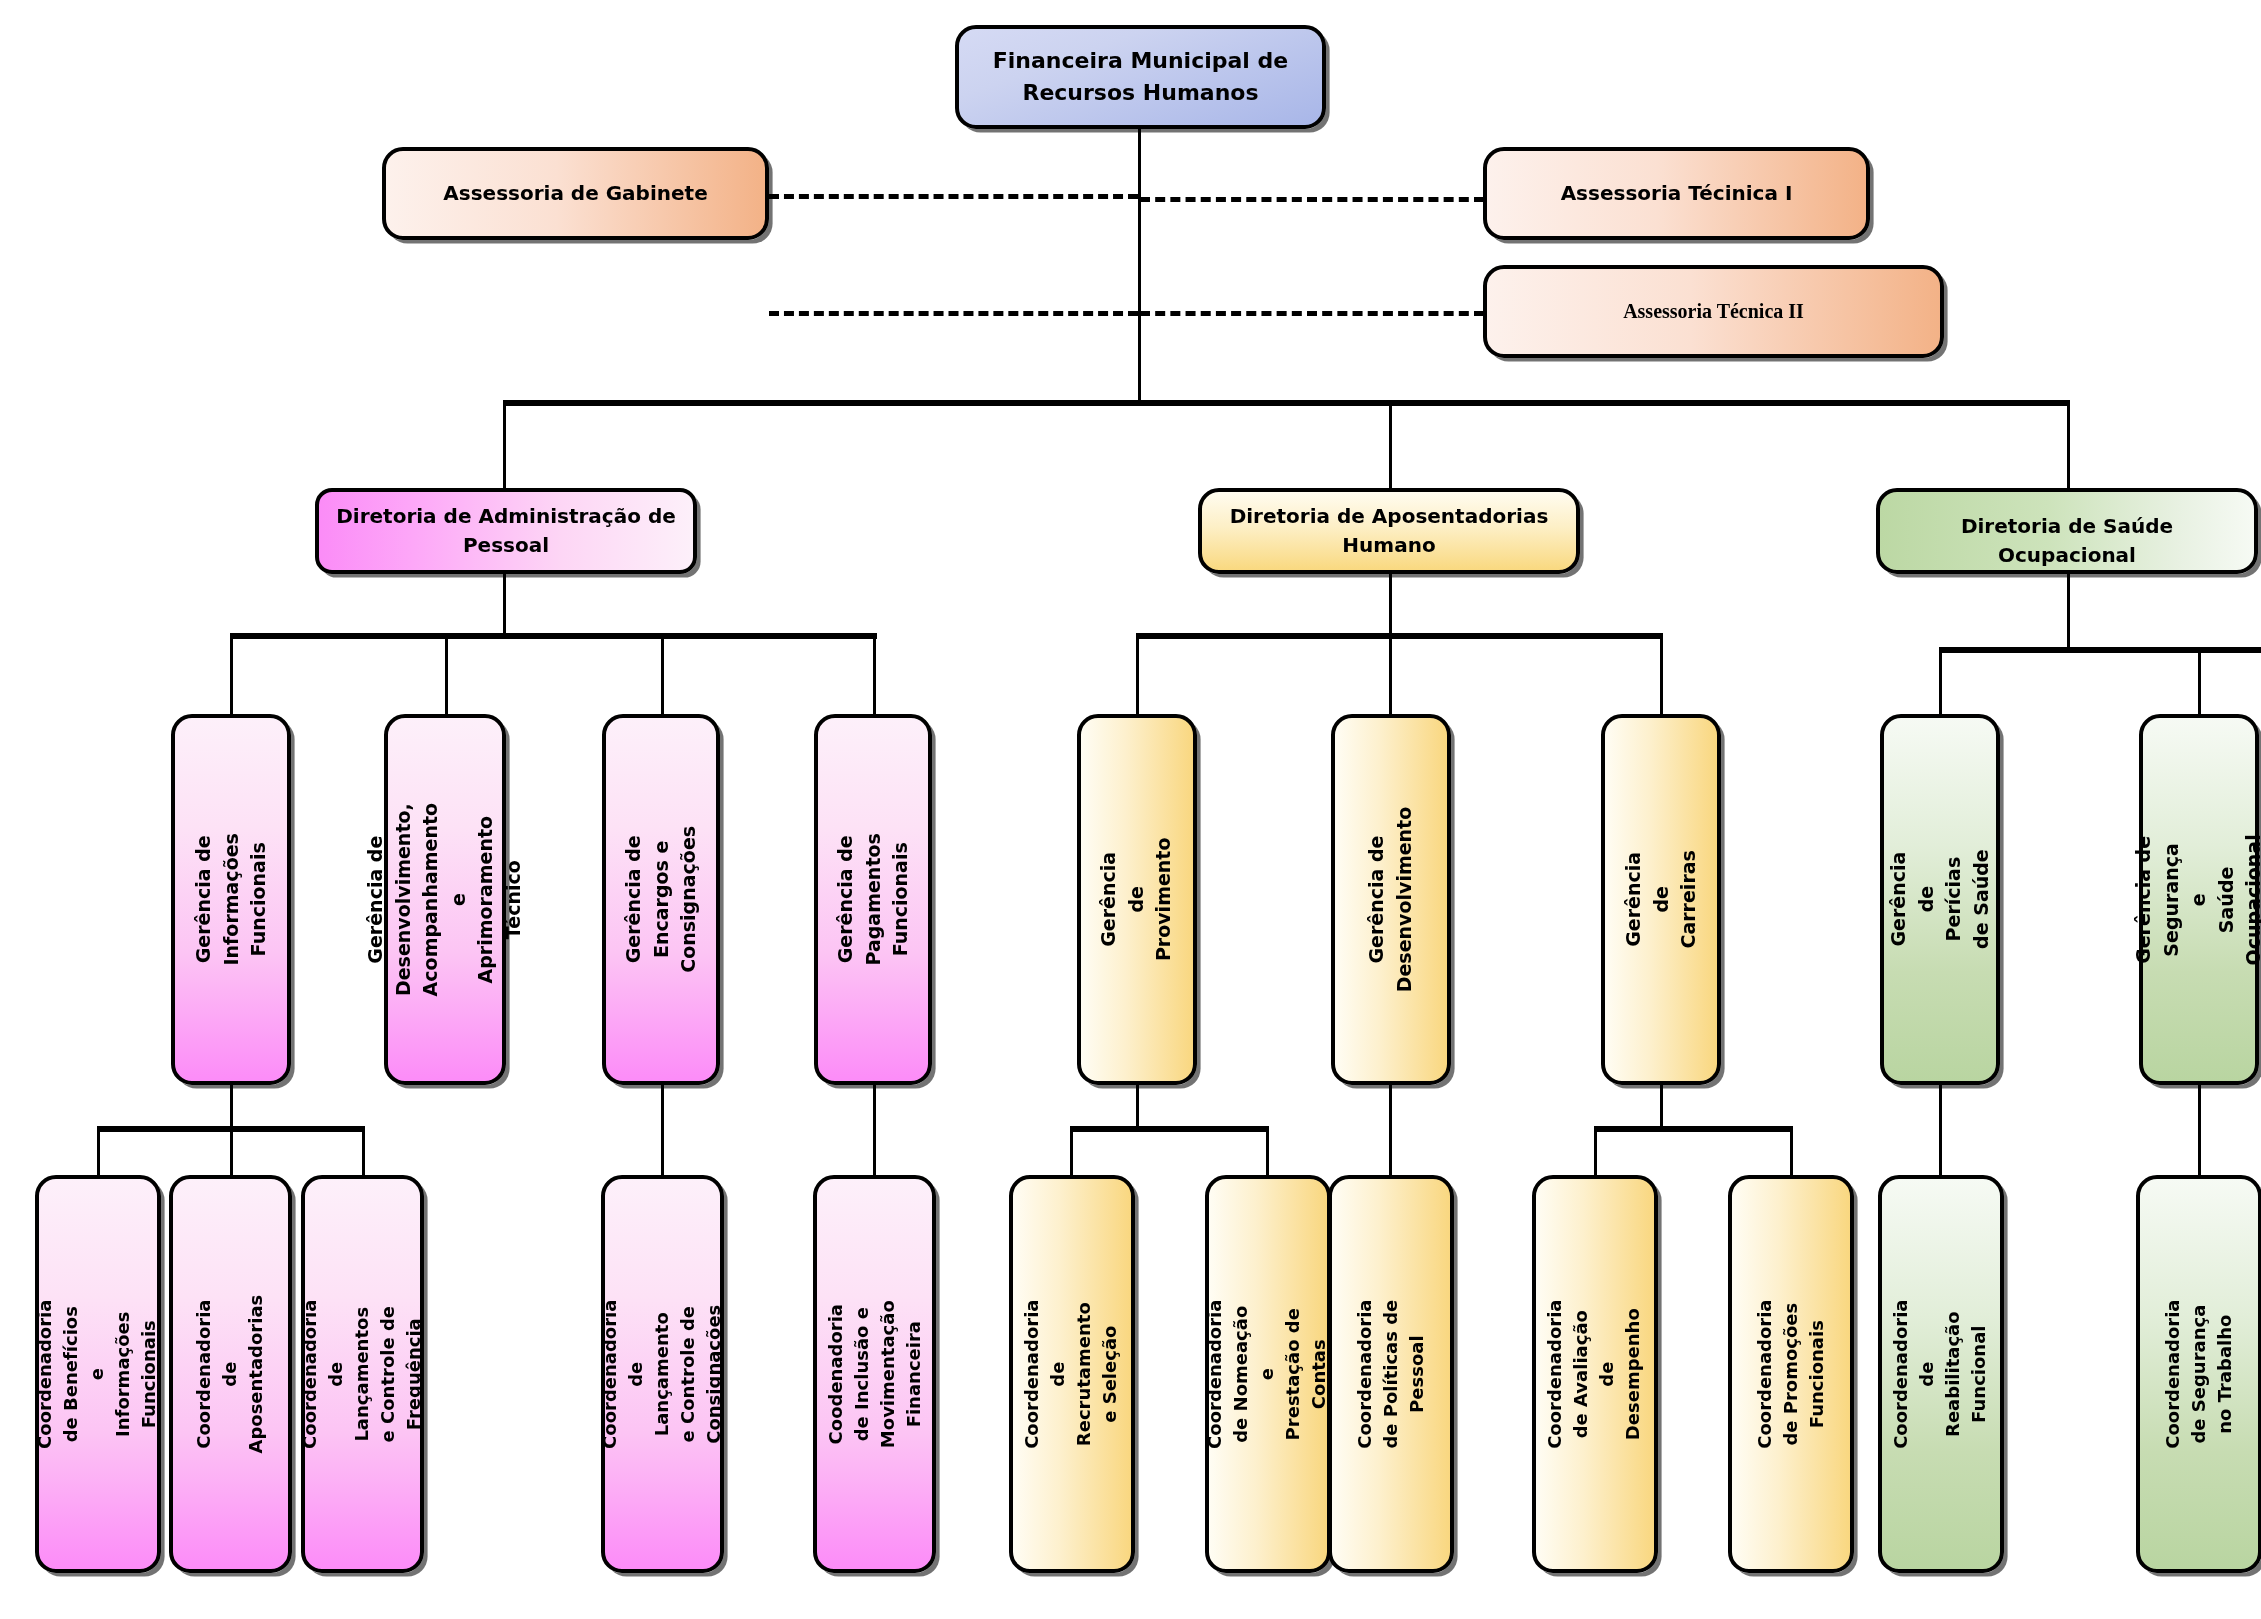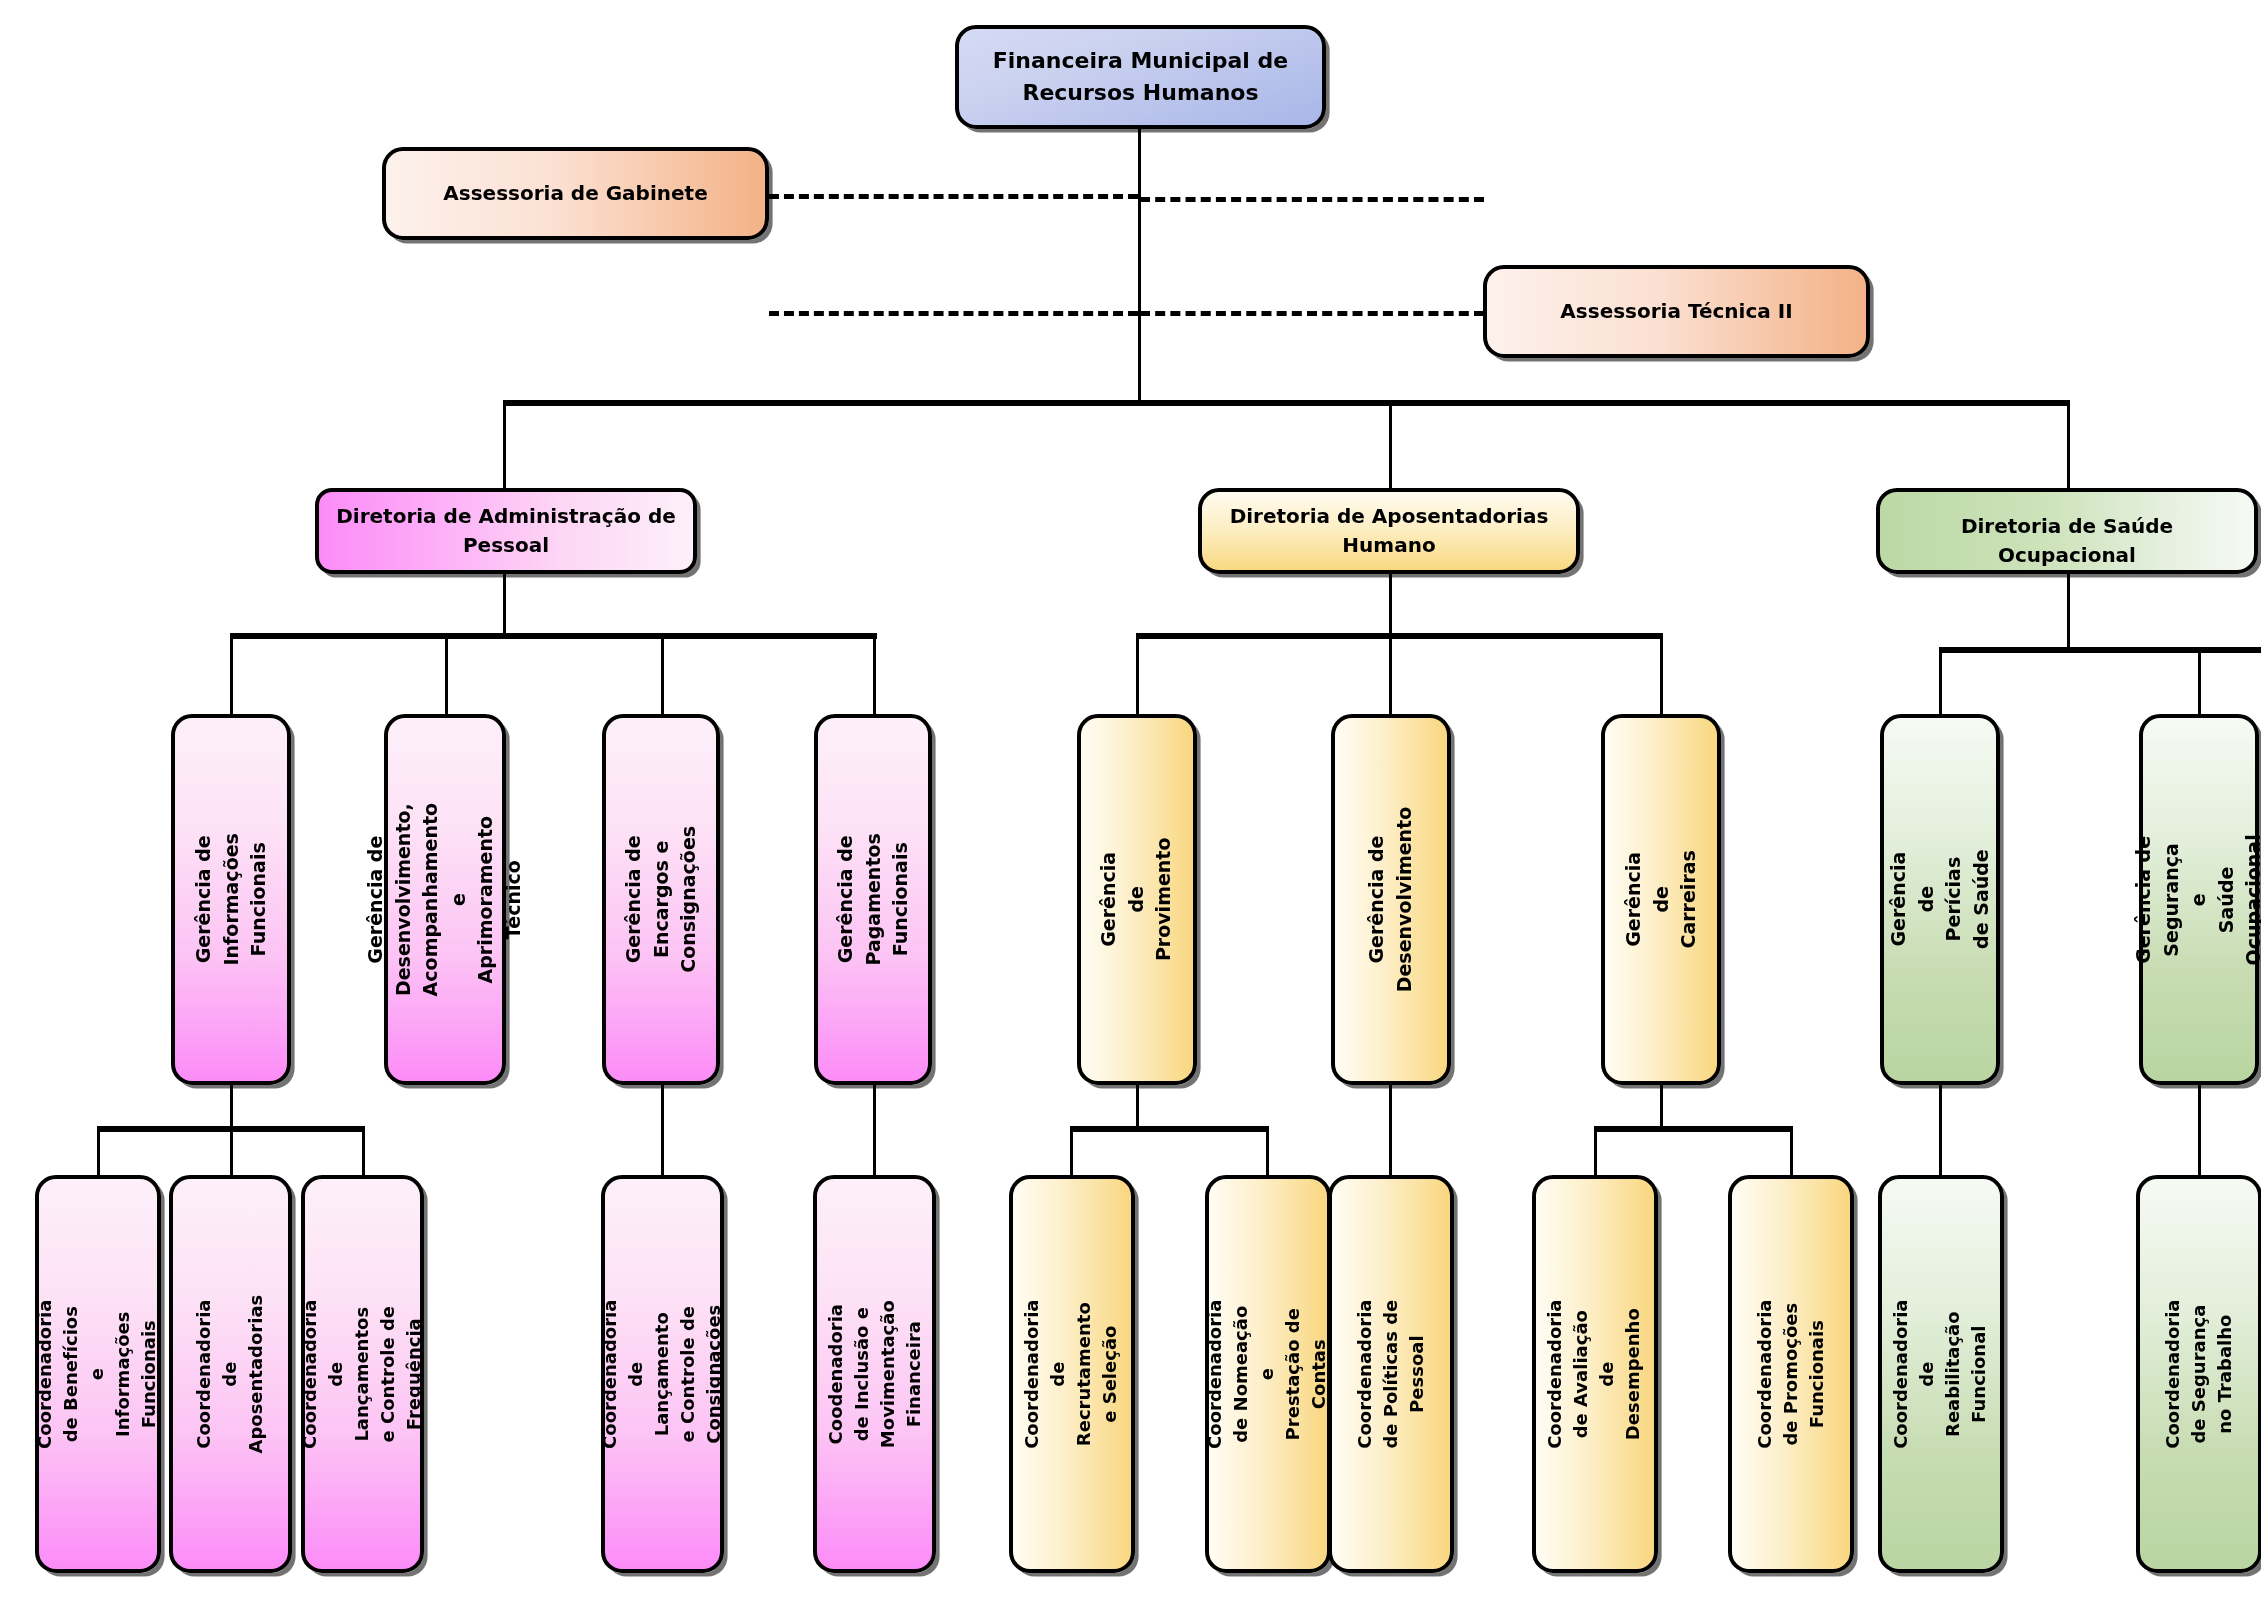--- a/index.html
+++ b/index.html
@@ -111,21 +111,24 @@
 
   <div class="node blue" style="left:955px;top:25px;width:371px;height:104px;font-size:22px;">
     <span class="lbl">Financeira Municipal de
 Recursos Humanos</span>
   </div>
 
   <div class="node orange" style="left:382px;top:147px;width:387px;height:93px;font-size:20px;">
     <span class="lbl">Assessoria de Gabinete</span>
   </div>
 
-  <div class="node orange" style="left:1483px;top:265px;width:387px;height:93px;font-size:20px;">
+  <div class="node orange" style="left:1483px;top:147px;width:387px;height:93px;font-size:20px;">
+    <span class="lbl">Assessoria Técinica I</span>
+  </div>
+  <div class="node orange" style="left:1483px;top:265px;width:461px;height:93px;font-size:20px;font-family:Liberation Serif, serif;">
     <span class="lbl">Assessoria Técnica II</span>
   </div>
 
   <div class="node pink-h" style="left:315px;top:488px;width:382px;height:86px;font-size:20px;border-radius:17px;">
     <span class="lbl">Diretoria de Administração de
 Pessoal</span>
   </div>
   <div class="node yellow-v" style="left:1198px;top:488px;width:382px;height:86px;font-size:20px;">
     <span class="lbl">Diretoria de Aposentadorias
 Humano</span>

